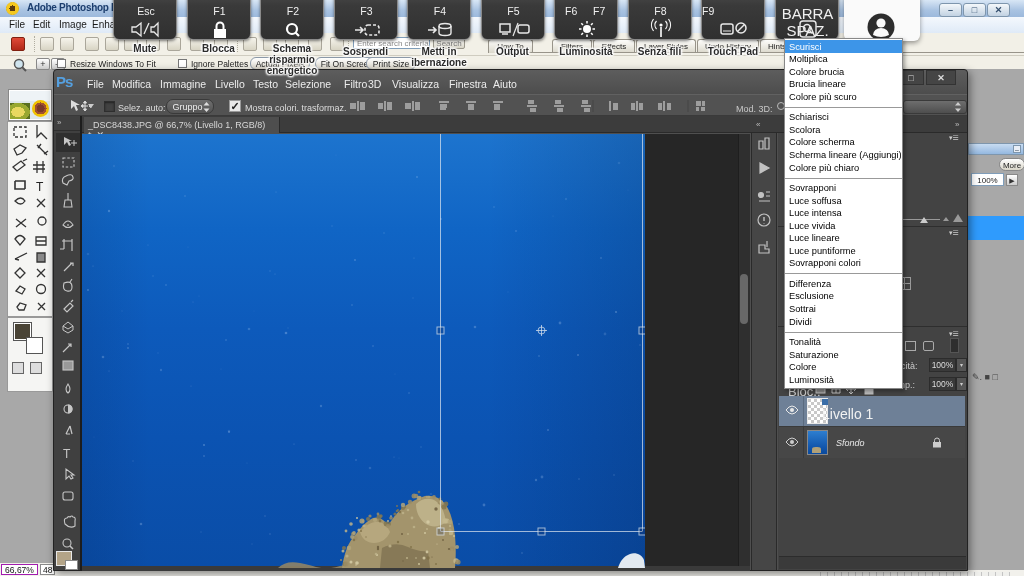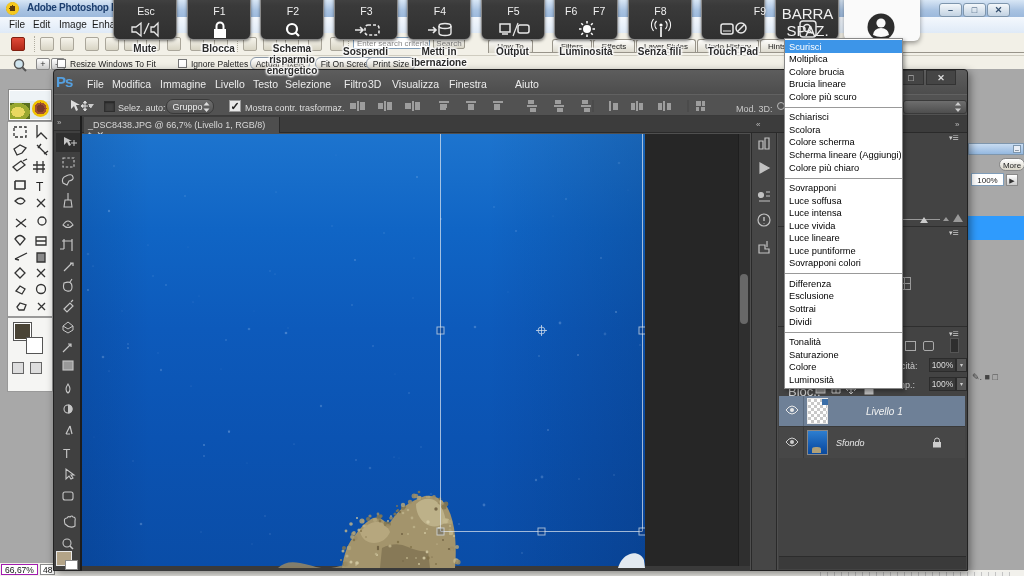--- a/index.html
+++ b/index.html
@@ -148,39 +148,39 @@
 <span class="abs" style="left:87px">File</span>
     <span class="abs" style="left:112px">Modifica</span>
     <span class="abs" style="left:160px">Immagine</span>
     <span class="abs" style="left:215px">Livello</span>
     <span class="abs" style="left:253px">Testo</span>
     <span class="abs" style="left:285px">Selezione</span>
     <span class="abs" style="left:344px">Filtro</span>
     <span class="abs" style="left:368px">3D</span>
     <span class="abs" style="left:392px">Visualizza</span>
     <span class="abs" style="left:449px">Finestra</span>
-    <span class="abs" style="left:515px">Aiuto</span>
+    <span class="abs" style="left:493px">Aiuto</span>
 </div>
 <div class="abs" style="left:898px;top:70px;width:26px;height:15px;background:#454545;border:1px solid #333;color:#ddd;font-size:9px;text-align:center;line-height:14px;">□</div>
 <div class="abs" style="left:926px;top:70px;width:30px;height:15px;background:#454545;border:1px solid #333;color:#ddd;font-size:9px;text-align:center;line-height:14px;font-weight:bold">✕</div>
 
 <div class="abs" style="left:54px;top:94px;width:913px;height:22px;background:#525252;border-top:1px solid #616161;border-bottom:1px solid #3a3a3a;"></div>
 <svg class="abs" style="left:68px;top:99px" width="26" height="14" viewBox="0 0 26 14">
     <path d="M3 1 l0 9 l3 -3 l2 5 l2 -1 l-2 -5 l4 0 z" fill="#ddd"></path>
     <path d="M17 4 l0 6 M14 7 l6 0 M17 2 l-1.5 2 h3 z M17 12 l-1.5 -2 h3 z M13 7 l2 -1.5 v3 z M21 7 l2 -1.5 v3 z" stroke="#ddd" fill="#ddd" stroke-width="1"></path>
   </svg>
 <div class="abs" style="left:88px;top:104px;width:0;height:0;border-left:3px solid transparent;border-right:3px solid transparent;border-top:4px solid #ccc;"></div>
 <div class="abs" style="left:104px;top:101px;width:11px;height:11px;background:#424242;border:1px solid #2e2e2e;box-shadow:inset 0 1px 2px #222;"></div>
 <div class="abs" style="left:118px;top:103px;font-size:9px;color:#ddd;">Selez. auto:</div>
 <div class="abs" style="left:166px;top:99px;width:48px;height:15px;background:linear-gradient(#707070,#535353);border:1px solid #3a3a3a;border-radius:7px;font-size:9px;color:#eee;text-align:center;line-height:14px;">Gruppo &nbsp;</div>
 <svg class="abs" style="left:202px;top:102px" width="9" height="10" viewBox="0 0 9 10">
     <path d="M4.5 0 l3 3.5 h-6 z M4.5 10 l3 -3.5 h-6 z" fill="#ddd"></path>
   </svg>
 <div class="abs" style="left:229px;top:100px;width:12px;height:12px;background:#e8e8e8;border:1px solid #999;color:#222;font-size:11px;line-height:11px;font-weight:bold;text-align:center;">✓</div>
-<div class="abs" style="left:245px;top:103px;font-size:9px;color:#ddd;">Mostra contr. trasformaz.</div>
+<div class="abs" style="left:245px;top:103px;font-size:9px;color:#ddd;">Mostra colori. trasformaz.</div>
 
 <svg class="abs" style="left:350px;top:99px" width="380" height="14" viewBox="0 0 380 14">
 <g fill="#9d9d9d">
 <rect x="7" y="2" width="2" height="10"></rect>
       <rect x="0" y="4" width="6" height="6"></rect>
       <rect x="10" y="3" width="5" height="8"></rect>
 <rect x="34" y="2" width="2" height="10"></rect>
       <rect x="28" y="4" width="5" height="6"></rect>
       <rect x="37" y="3" width="5" height="8"></rect>
 <rect x="62" y="2" width="2" height="10"></rect>
@@ -544,21 +544,21 @@
 
 <div class="abs" style="left:779px;top:396px;width:186px;height:30px;background:#6e8097;"></div>
 <svg class="abs" style="left:785px;top:405px" width="14" height="10" viewBox="0 0 14 10">
     <path d="M1 5 q6 -8 12 0 q-6 8 -12 0 z" fill="none" stroke="#e8e8e8"></path>
     <circle cx="7" cy="5" r="2" fill="#e8e8e8"></circle>
   </svg>
 <div class="abs" style="left:803px;top:396px;width:1px;height:30px;background:#5a6a7e;"></div>
 <div class="abs" style="left:807px;top:398px;width:21px;height:26px;background:
 conic-gradient(#fff 0 25%,#c8c8c8 0 50%,#fff 0 75%,#c8c8c8 0) 0 0/6px 6px;border:1px solid #e8e8e8;"></div>
 <div class="abs" style="left:822px;top:399px;width:6px;height:6px;background:#3a6ea8;"></div>
-<div class="abs" style="left:866px;top:406px;font-size:10px;color:#f2f2f2;font-style:italic;">Livello 1</div>
+<div class="abs" style="left:822px;top:406px;font-size:14px;color:#f2f2f2;">Livello 1</div>
 <div class="abs" style="left:779px;top:426px;width:186px;height:32px;background:#474747;border-top:1px solid #3a3a3a;"></div>
 <svg class="abs" style="left:785px;top:437px" width="14" height="10" viewBox="0 0 14 10">
     <path d="M1 5 q6 -8 12 0 q-6 8 -12 0 z" fill="none" stroke="#ccc"></path>
     <circle cx="7" cy="5" r="2" fill="#ccc"></circle>
   </svg>
 <div class="abs" style="left:803px;top:426px;width:1px;height:32px;background:#3a3a3a;"></div>
 <div class="abs" style="left:807px;top:430px;width:21px;height:25px;background:linear-gradient(#2e7ed0,#1256ac 70%,#0a4a9e);border:1px solid #888;"></div>
 <div class="abs" style="left:812px;top:447px;width:9px;height:6px;background:#b0a078;border-radius:40% 40% 0 0;"></div>
 <div class="abs" style="left:836px;top:438px;font-size:9px;font-style:italic;color:#e8e8e8;">Sfondo</div>
 <svg class="abs" style="left:932px;top:437px" width="10" height="11" viewBox="0 0 10 11">
@@ -634,21 +634,21 @@
 </div>
 <div class="abs oskey" style="left:627.5px;">
 <span class="klbl" style="left:0;width:64px;text-align:center">F8</span>
 <svg width="64" height="40" viewBox="0 0 64 40" style="position:absolute;left:0;top:18px">
       <line x1="32" y1="26" x2="32" y2="36" stroke="#fff" stroke-width="1.6"></line>
       <circle cx="32" cy="24" r="1.6" fill="#fff"></circle>
       <path d="M27.5 28 a6 6 0 0 1 0 -8 M24.5 30 a10 10 0 0 1 0 -12 M36.5 20 a6 6 0 0 1 0 8 M39.5 18 a10 10 0 0 1 0 12" stroke="#fff" stroke-width="1.2" fill="none"></path>
     </svg>
 </div>
 <div class="abs oskey" style="left:701px;">
-<span class="klbl" style="left:0;width:64px;text-align:right">F9</span>
+<span class="klbl" style="left:0;width:64px;text-align:left">F9</span>
 <svg width="64" height="40" viewBox="0 0 64 40" style="position:absolute;left:0;top:18px">
       <rect x="19" y="23" width="12" height="10" rx="2" stroke="#e8e8e8" stroke-width="1.5" fill="none"></rect>
       <path d="M21 30 h8" stroke="#e8e8e8"></path>
       <circle cx="39" cy="27" r="5" stroke="#e8e8e8" stroke-width="1.5" fill="none"></circle>
       <line x1="35.5" y1="30.5" x2="42.5" y2="23.5" stroke="#e8e8e8" stroke-width="1.5"></line>
     </svg>
 </div>
 <div class="abs oskey" style="left:774.5px;">
 <span class="klbl" style="left:0;width:64px;text-align:center;font-size:15px">BARRA SPAZ.</span>
 <svg width="64" height="40" viewBox="0 0 64 40" style="position:absolute;left:0;top:18px">

